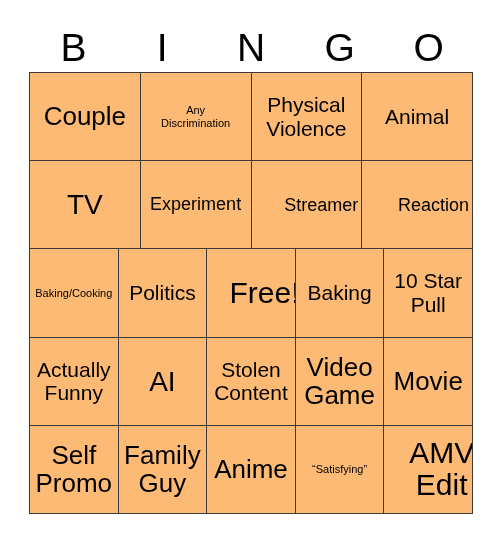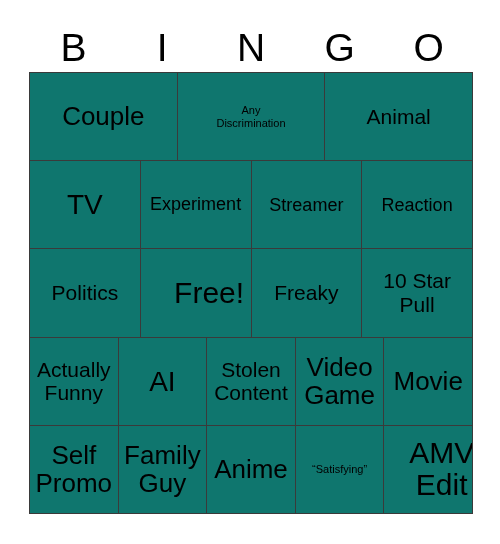--- a/index.html
+++ b/index.html
@@ -69,35 +69,35 @@
     flex: 1 1 0;
     min-width: 0;
     box-sizing: border-box;
     border-right: 1px solid #3a3a3a;
     border-bottom: 1px solid #3a3a3a;
     display: flex;
     align-items: center;
     justify-content: center;
     text-align: center;
     padding: 2px 3px;
-    background: #0f766e;
+    background: #fdba74;
     overflow: hidden;
   }
   .cell-text {
     display: block;
     width: 100%;
     line-height: 1.05;
     white-space: pre-line;
     word-break: normal;
   }
 
   
   .size-xs   { font-size: 11px;  line-height: 1.18; }
   .size-s    { font-size: 18px;  line-height: 1.15; }
-  .size-m    { font-size: 18px;  line-height: 1.12; }
+  .size-m    { font-size: 18px;  line-height: 1.12; text-align: right; }
   .size-l    { font-size: 21px;  line-height: 1.12; }
   .size-xl   { font-size: 26px;  line-height: 1.10; }
   .size-xxl  { font-size: 30px;  line-height: 1.08; margin-left: 27px; }
   .size-huge { font-size: 28px;  line-height: 1.05; }
 </style>
 </head>
 <body>
 
 <div class="bingo-card">
 
@@ -113,20 +113,24 @@
 
     <div class="grid-row">
       <div class="cell">
           <span class="cell-text size-xl">Couple</span>
         </div>
       <div class="cell">
           <span class="cell-text size-xs">Any
 Discrimination</span>
         </div>
       <div class="cell">
+          <span class="cell-text size-l">Physical
+Violence</span>
+        </div>
+      <div class="cell">
           <span class="cell-text size-l">Animal</span>
         </div>
     </div>
 
     <div class="grid-row">
       <div class="cell">
           <span class="cell-text size-huge">TV</span>
         </div>
       <div class="cell">
           <span class="cell-text size-s">Experiment</span>
@@ -134,27 +138,30 @@
       <div class="cell">
           <span class="cell-text size-m">Streamer</span>
         </div>
       <div class="cell">
           <span class="cell-text size-m">Reaction</span>
         </div>
     </div>
 
     <div class="grid-row">
       <div class="cell">
+          <span class="cell-text size-xs">Baking/Cooking</span>
+        </div>
+      <div class="cell">
           <span class="cell-text size-l">Politics</span>
         </div>
       <div class="cell">
           <span class="cell-text size-xxl">Free!</span>
         </div>
       <div class="cell">
-          <span class="cell-text size-l">Freaky</span>
+          <span class="cell-text size-l">Baking</span>
         </div>
       <div class="cell">
           <span class="cell-text size-l">10 Star
 Pull</span>
         </div>
     </div>
 
     <div class="grid-row">
       <div class="cell">
           <span class="cell-text size-l">Actually

